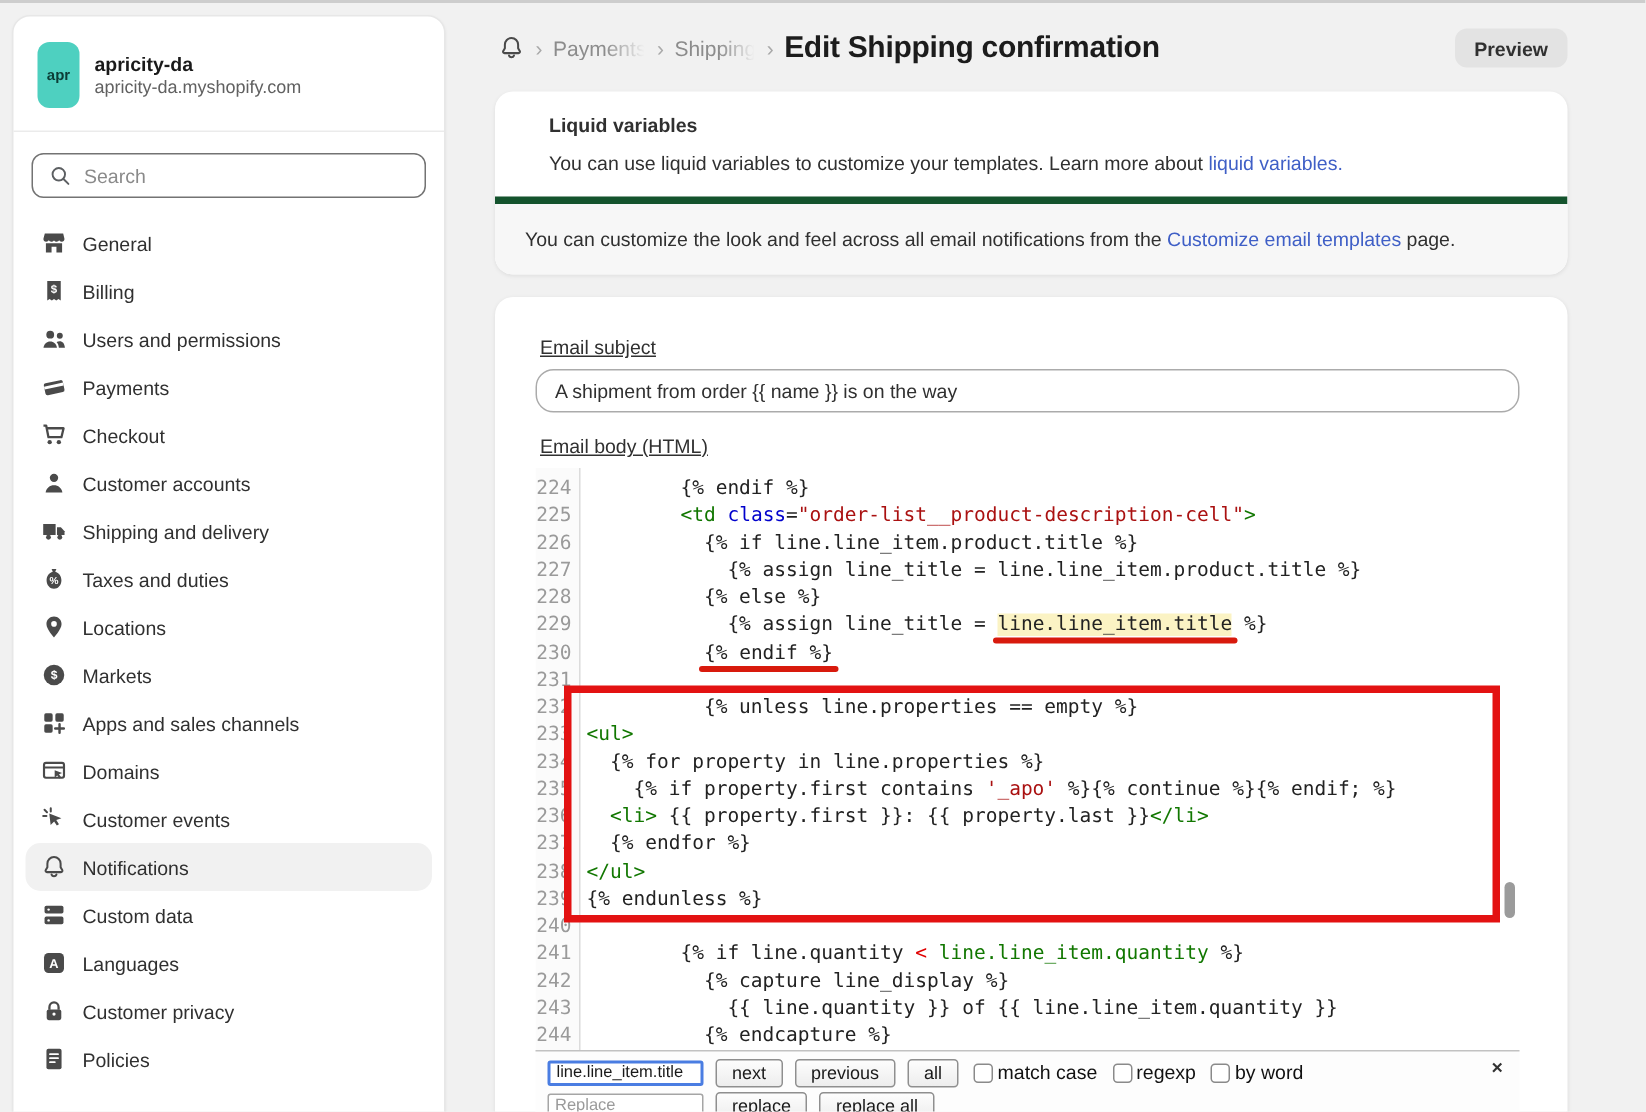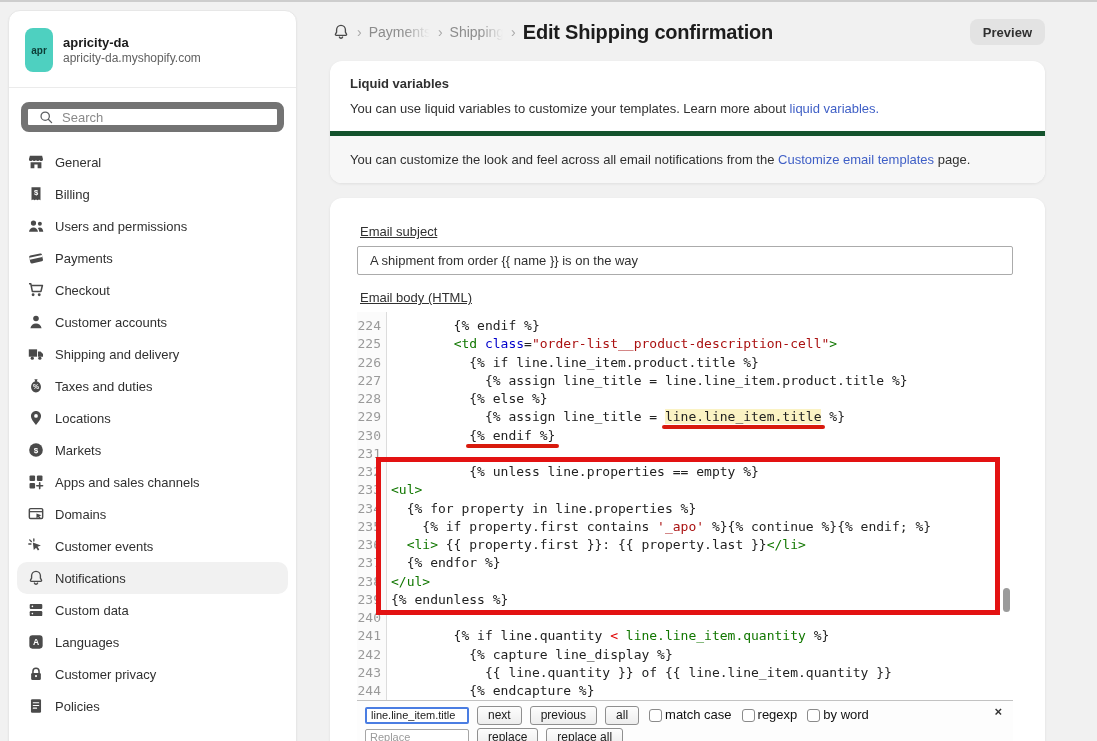--- a/index.html
+++ b/index.html
@@ -21,21 +21,21 @@
   .side-header { display:flex; align-items:center; gap:10px; padding:17px 16px 15px; }
   .avatar {
     width:28px; height:44px; border-radius:8px; flex:0 0 auto;
     display:flex; align-items:center; justify-content:center;
     font-size:10px; font-weight:bold; color:#0c3d36;
   }
   .store-name { font-size:13px; font-weight:bold; color:#1a1a1a; line-height:16px; }
   .store-domain { font-size:12px; color:#616161; line-height:15px; }
   .side-sep { height:1px; background:#ebebeb; }
   .side-search {
-    margin:14px 12px 12px; height:30px; border:7px solid #737373; border-radius:8px;
+    margin:14px 12px 12px; height:30px; border:1px solid #737373; border-radius:8px;
     display:flex; align-items:center; gap:8px; padding:0 10px; background:#fff;
   }
   .side-search .s-icon { width:16px; height:16px; color:#5c5f62; flex:0 0 auto; }
   .side-search input {
     border:none; outline:none; flex:1; font-size:13px; color:#303030;
     font-family:"Liberation Sans", sans-serif; background:transparent;
   }
   .side-search input::placeholder { color:#8a8a8a; }
   .nav { padding:2px 8px; }
   .nav-item {
@@ -59,30 +59,30 @@
   .page-title { font-size:20px; font-weight:bold; color:#1c1c1c; letter-spacing:-0.2px; white-space:nowrap; }
   .preview-btn {
     position:absolute; right:52px; top:19px; height:26px; padding:0 13px;
     background:#e3e3e3; border:none; border-radius:8px;
     font-size:13px; font-weight:bold; color:#303030; font-family:"Liberation Sans", sans-serif; cursor:pointer;
   }
 
   
   .card { position:absolute; left:330px; width:715px; background:#fff; border-radius:12px; box-shadow:0 1px 3px rgba(0,0,0,.08); }
   .card1 { top:61px; overflow:hidden; }
-  .card1 .sec1 { padding:15px 20px 15px; }
+  .card1 .sec1 { padding:15px 36px 15px; }
   .card1 h3 { font-size:13px; font-weight:bold; color:#303030; }
   .card1 p { margin-top:10px; font-size:13px; color:#303030; }
   .banner { background:#f7f7f7; border-top:5px solid #14532d; padding:16px 20px; font-size:13px; color:#303030; }
   a.lnk { color:#3f5fc6; cursor:pointer;margin-top:16px; }
 
   .card2 { top:198px; height:560px; padding:26px 32px 0 27px; }
   .fld-label { font-size:13px; color:#303030; margin:0 0 7px 3px;text-decoration:underline; }
   .subject-input {
-    width:100%; height:29px; border:1px solid #ababab; border-radius:2px;
+    width:100%; height:29px; border:1px solid #ababab; border-radius:12px;
     padding:0 12px; font-size:13px; color:#303030; font-family:"Liberation Sans", sans-serif; outline:none; background:#fff;
   }
   .fld-label.second { margin-top:15px; }
 
   
   .editor { position:relative; margin-top:7px; height:480px; font-family:"DejaVu Sans Mono", monospace; font-size:13px; line-height:18.25px; color:#222; }
   .code-area { display:flex; height:388px; overflow:hidden; }
   .gutter { width:30px; padding:5px 5px 0 0; text-align:right; color:#9a9a9a; border-right:1px solid #dcdcdc; background:#fbfbfb; }
   .ln { height:18.25px; }
   .code-lines { flex:1; padding:5px 0 0 4px; overflow:hidden; }

